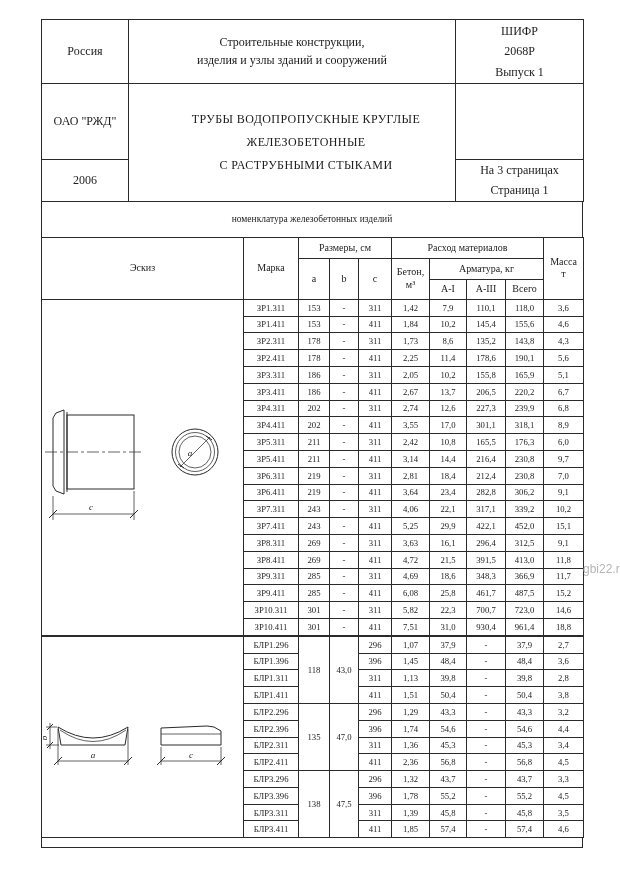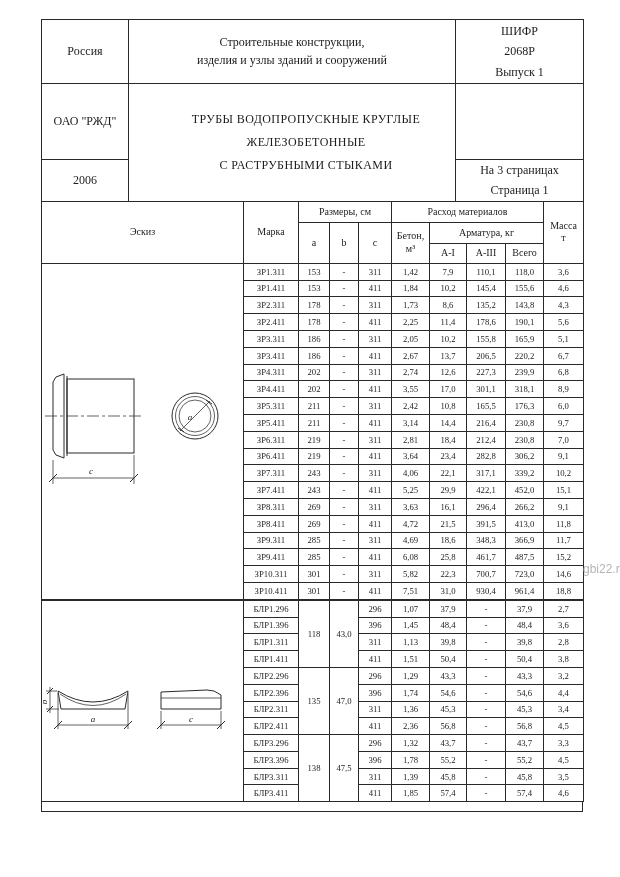--- a/index.html
+++ b/index.html
@@ -78,20 +78,21 @@
     <tr class="r3">
       <td>2006</td>
       <td class="pages-block">
         <div>На 3 страницах</div>
         <div>Страница 1</div>
       </td>
     </tr>
   </tbody>
     </table>
 
+  <div class="nomen">номенклатура железобетонных изделий</div>
 
   <table class="main">
     <colgroup>
       <col style="width:202px">
         <col style="width:55px">
         <col style="width:31px">
         <col style="width:29px">
       <col style="width:33px">
         <col style="width:38px">
         <col style="width:37px">
@@ -307,21 +308,21 @@
           <td>15,1</td>
         </tr>
         <tr>
           <td>ЗР8.311</td>
           <td>269</td>
           <td>-</td>
           <td>311</td>
           <td>3,63</td>
           <td>16,1</td>
           <td>296,4</td>
-          <td>266,2</td>
+          <td>312,5</td>
           <td>9,1</td>
         </tr>
         <tr>
           <td>ЗР8.411</td>
           <td>269</td>
           <td>-</td>
           <td>411</td>
           <td>4,72</td>
           <td>21,5</td>
           <td>391,5</td>

